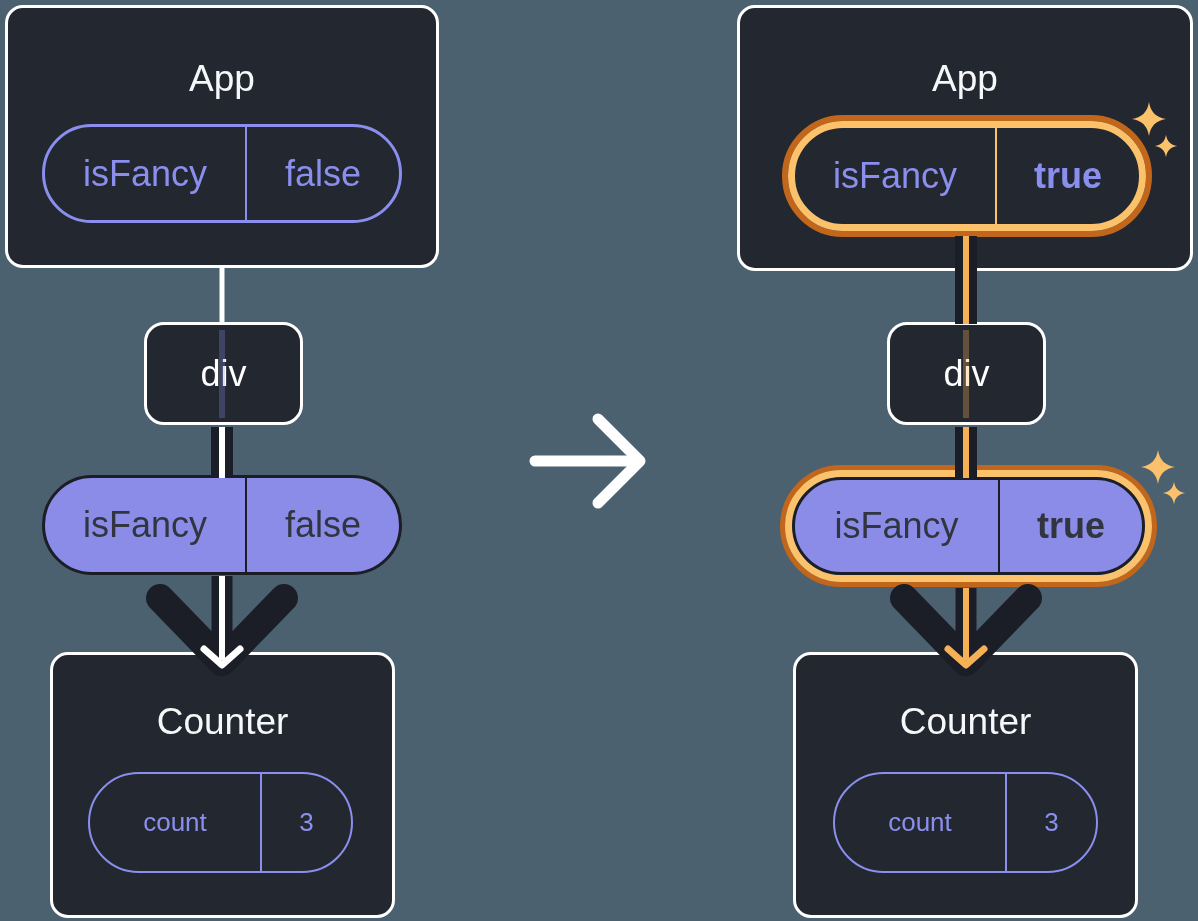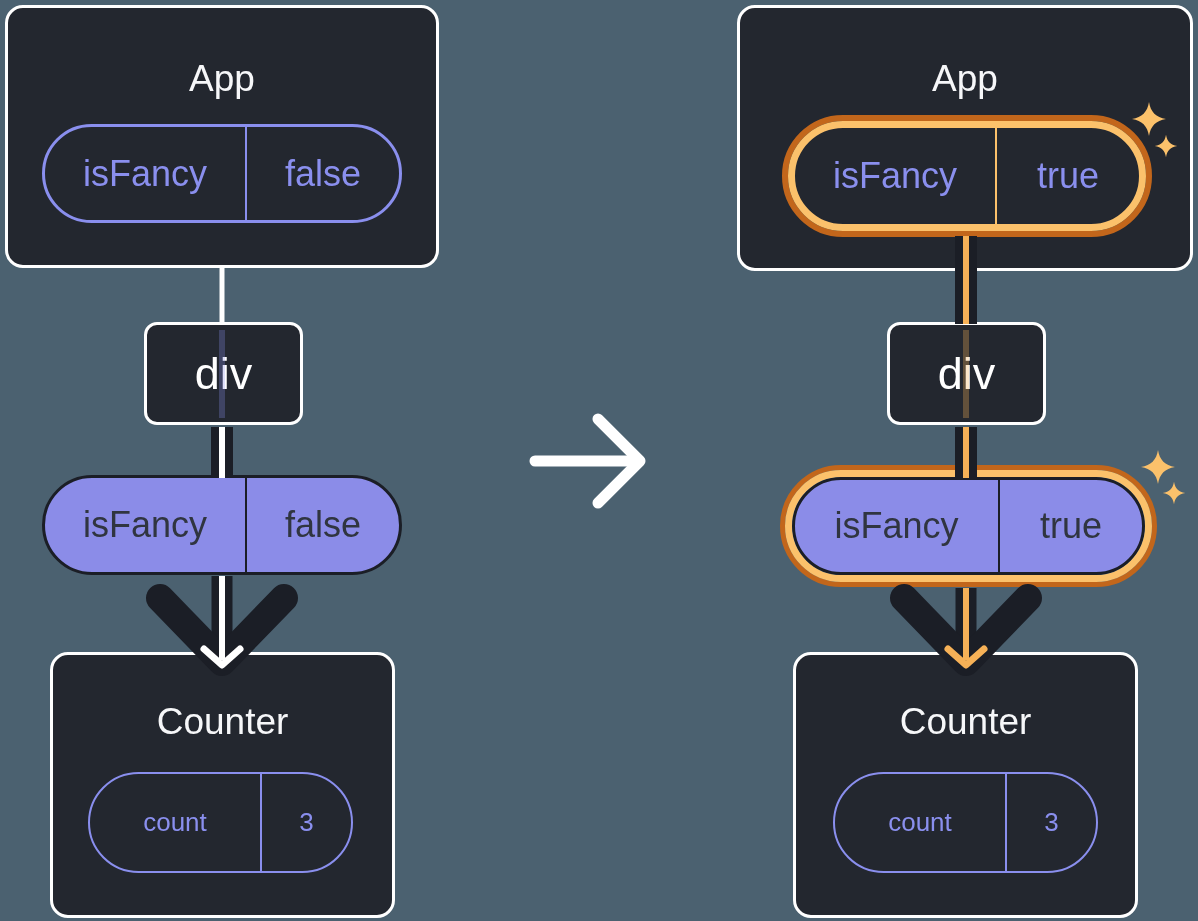--- a/index.html
+++ b/index.html
@@ -15,43 +15,43 @@
     border:3.5px solid var(--card-border,#ffffff);
     border-radius:18px;box-sizing:border-box;
   }
   .card-title{
     position:absolute;left:0;right:0;text-align:center;
     color:#f6f7f9;font-size:37px;font-weight:500;line-height:1;
   }
   .divbox{
     position:absolute;background:var(--card-bg,#23272f);
     border:3.5px solid var(--card-border,#ffffff);
-    border-radius:13px;box-sizing:border-box;
+    border-radius:20px;box-sizing:border-box;
     display:flex;align-items:center;justify-content:center;
-    color:#ffffff;font-size:45px;font-weight:500;
+    color:#ffffff;font-size:36px;font-weight:500;
   }
   .pill{
     position:absolute;display:flex;border-radius:999px;box-sizing:border-box;
     align-items:stretch;overflow:hidden;
   }
   .pill .cell{
     display:flex;align-items:center;justify-content:center;
     font-size:36px;box-sizing:border-box;
   }
   .pill .cell.grow{flex:1;text-align:center;}
   .pill.outline{border:3px solid var(--purple,#8a8fee);color:var(--purple,#8a8fee);}
   .pill.outline .cell.left{border-right:2.5px solid var(--purple,#8a8fee);}
   .pill.filled{
     background:var(--purple-fill,#8b8ce8);
     border:3px solid var(--dark-stroke,#1b1e26);
     color:var(--dark-text,#303540);
   }
   .pill.filled .cell.left{border-right:2.5px solid var(--dark-stroke,#1b1e26);}
   .pill.small .cell{font-size:26px;}
-  .bold{font-weight:400;}
+  .bold{font-weight:700;}
 
   
   .ring{
     position:absolute;box-sizing:border-box;
     border:6px solid var(--orange-dark,#c2661b);border-radius:64px;
   }
   .ring.thin{border-width:5px;}
   .ring-inner{
     width:100%;height:100%;box-sizing:border-box;
     border:7px solid var(--orange-light,#fbc16b);border-radius:56px;

